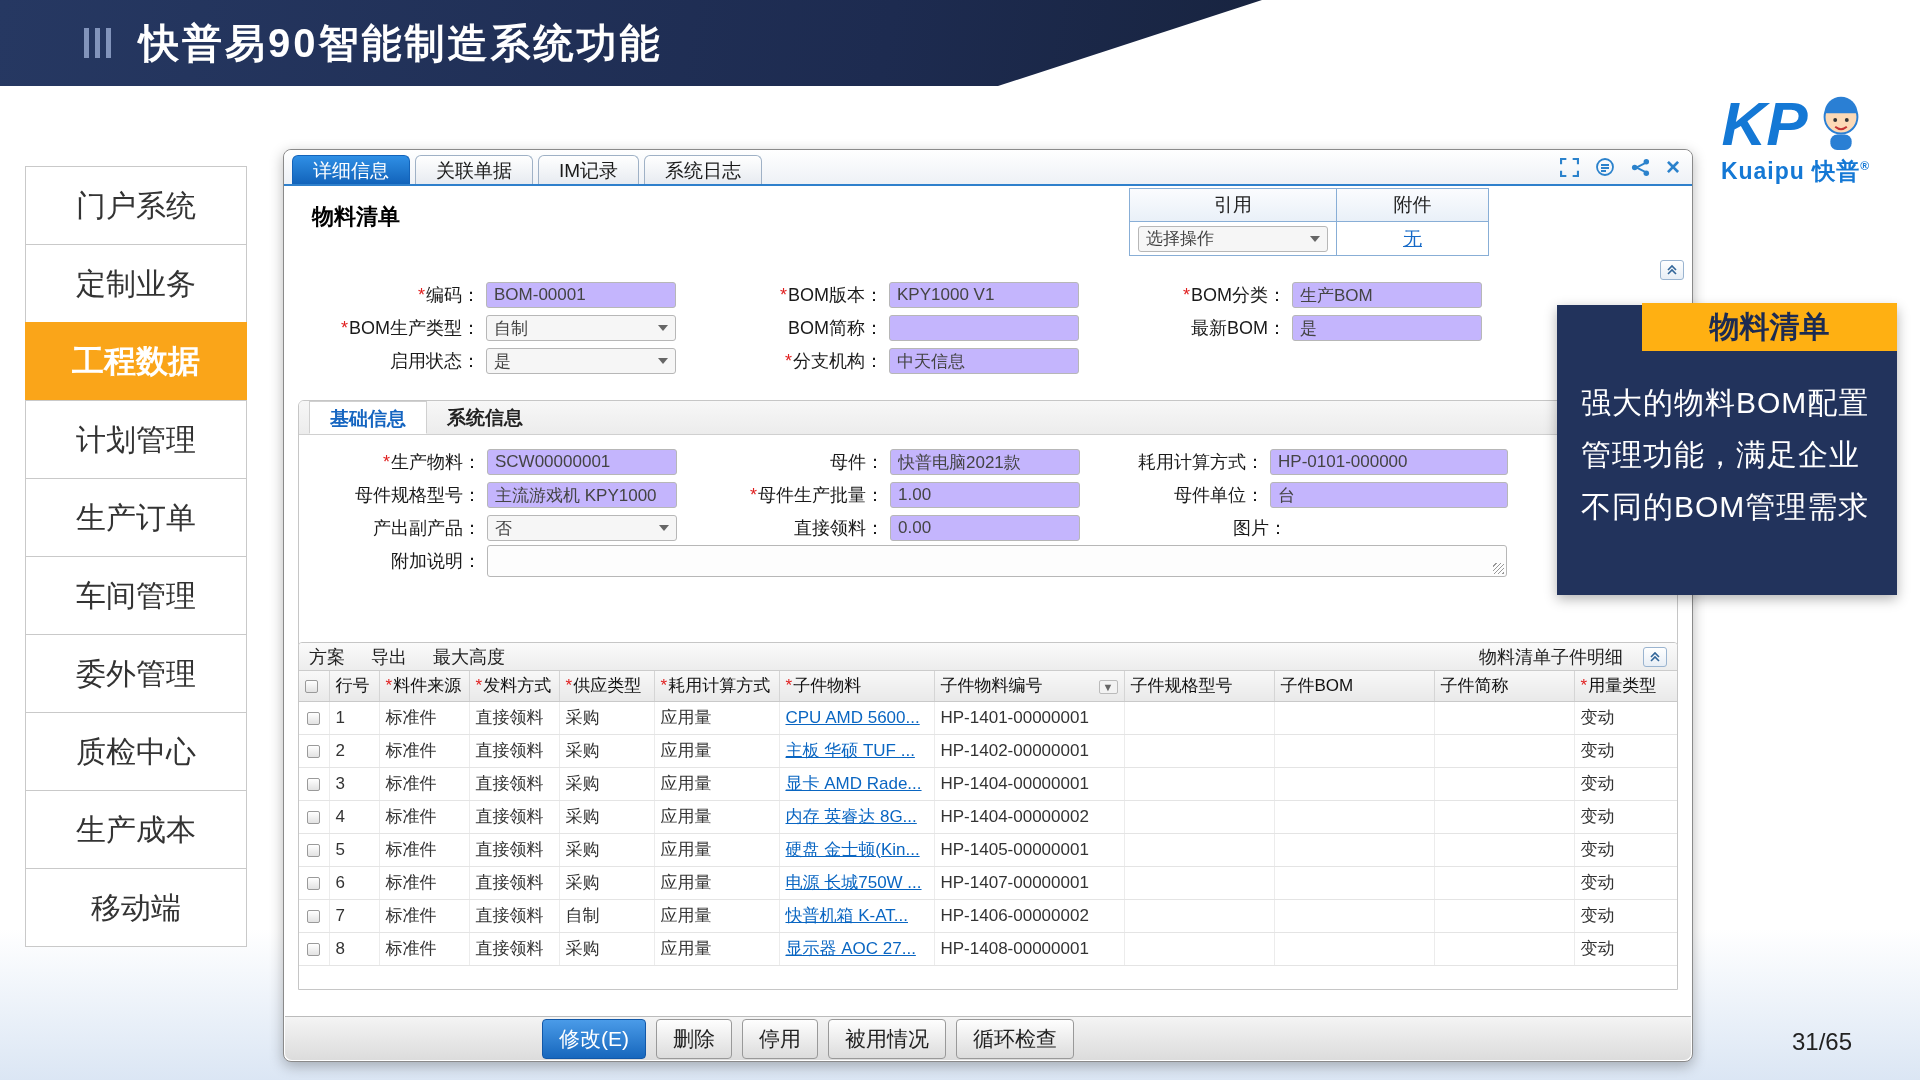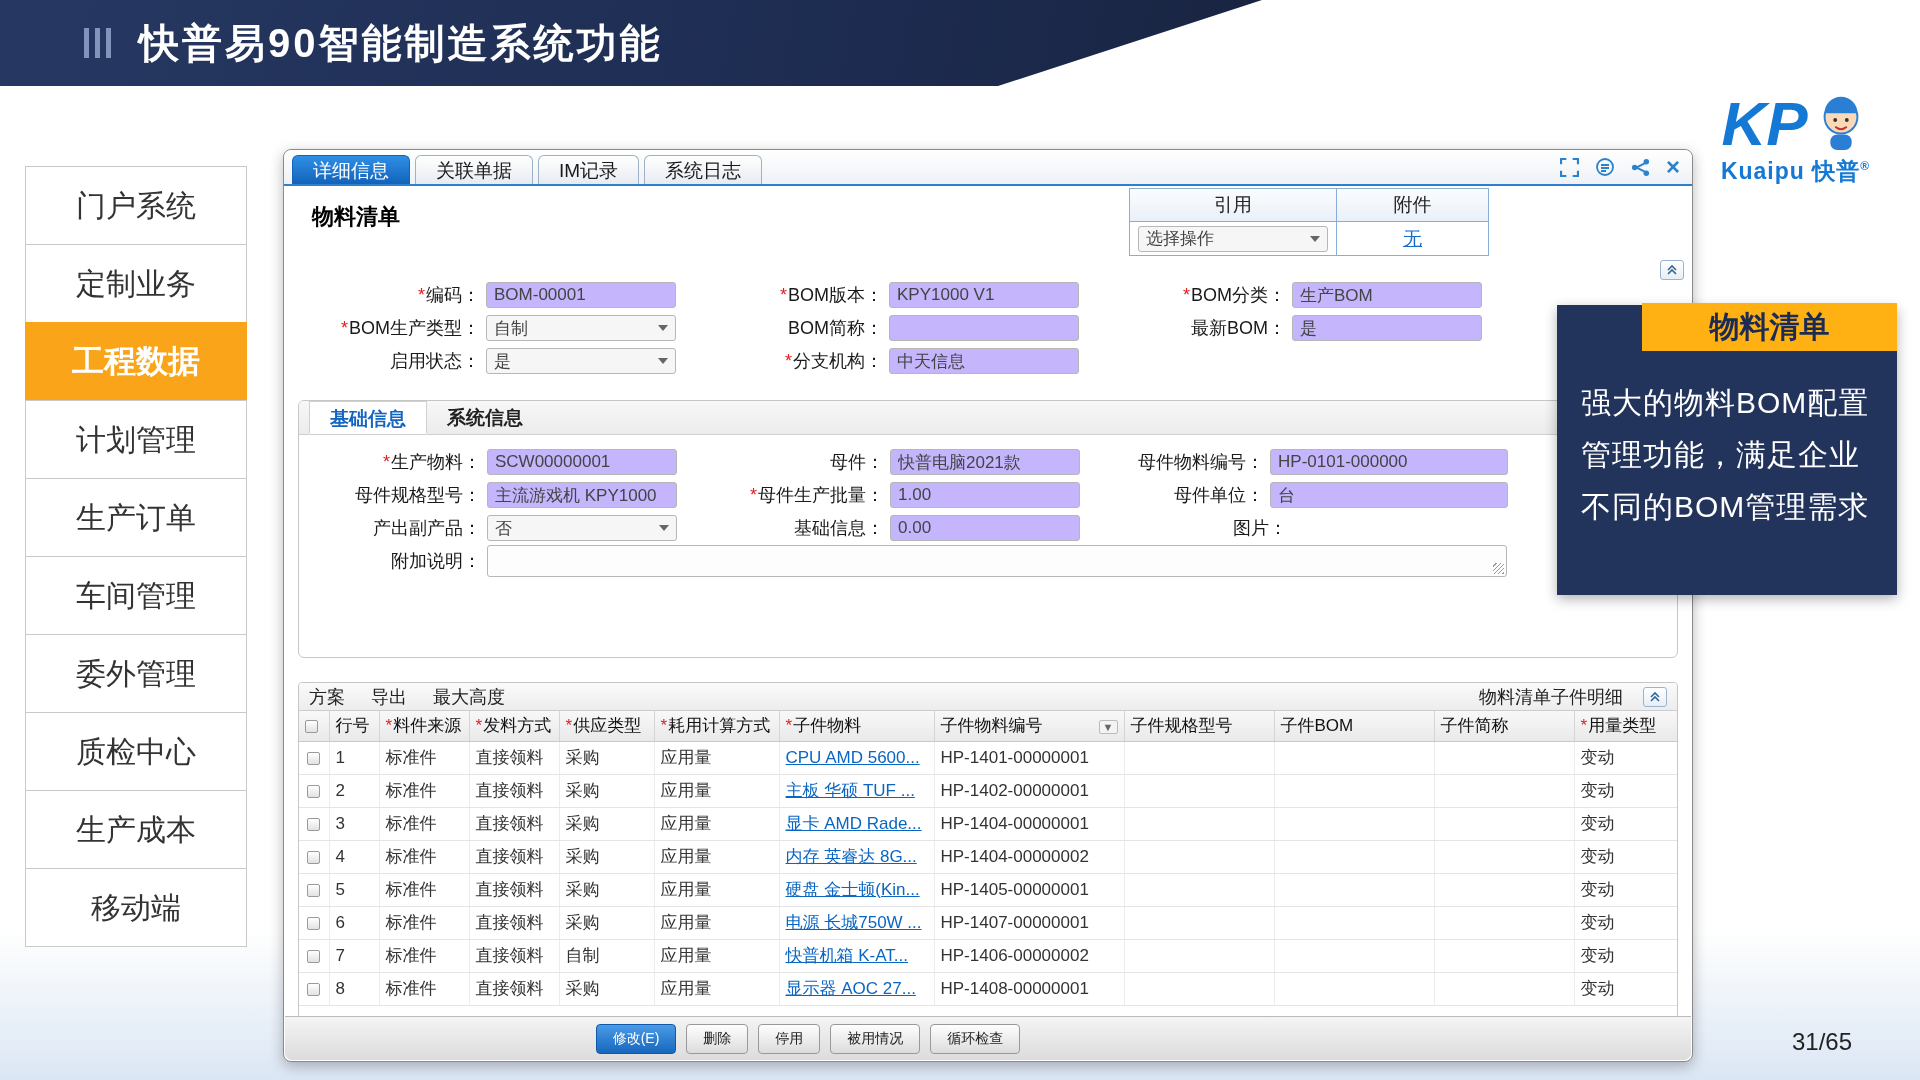--- a/index.html
+++ b/index.html
@@ -84,21 +84,21 @@
   .subtab { height:33px; line-height:33px; padding:0 20px; font-size:19px; font-weight:bold; color:#222; cursor:pointer; }
   .subtab.active { background:#fff; color:#1565c0; border:1px solid #d0d0d0; border-bottom:1px solid #fff;font-family:Liberation Serif, serif; }
   .form-basic { padding-top:12px; }
   .basic-card .flabel { width:188px; }
   .textarea { position:relative; width:1020px; height:32px; background:#fdfdfd;
               border:1px solid #b7b7b7; border-radius:3px; font-size:17px; color:#444; padding:2px 7px; }
   .grip { position:absolute; right:2px; bottom:2px; width:11px; height:11px;
           background:repeating-linear-gradient(135deg,transparent 0 2px,#999 2px 3px); }
 
   
-  .grid-card { position:absolute; top:532px; left:14px; width:1380px; height:348px;
+  .grid-card { position:absolute; top:492px; left:14px; width:1380px; height:348px;
                border:1px solid #c6c6c6; border-radius:4px 4px 0 0; overflow:hidden; background:#fff; }
   .grid-toolbar { height:28px; display:flex; align-items:center; gap:26px; padding:0 10px;
                   background:linear-gradient(#fafafa,#ededed); border-bottom:1px solid #ccc; font-size:18px; color:#222; }
   .tb-item { cursor:pointer; }
   .panel-right { margin-left:auto; display:flex; align-items:center; gap:20px; }
   .panel-title { font-size:18px; color:#222; }
   .grid-collapse { position:static; }
   .grid-table { border-collapse:collapse; table-layout:fixed; width:1410px; font-size:17px; }
   .grid-table th { height:30px; background:linear-gradient(#f8f8f8,#e9e9e9); border-right:1px solid #d5d5d5;
                    border-bottom:1px solid #c9c9c9; font-weight:normal; text-align:left; padding:0 6px;
@@ -110,21 +110,21 @@
         background:linear-gradient(#fff,#e2e2e2); border-radius:2px; vertical-align:middle; cursor:pointer; }
   .cell-link { color:#0a66c2; text-decoration:underline; cursor:pointer; }
   .filter { float:right; font-size:11px; color:#666; border:1px solid #bbb; background:#f3f3f3;
             padding:0 3px; border-radius:2px; margin-top:6px; cursor:pointer; }
 
   
   .win-footer { position:absolute; left:1px; right:1px; bottom:1px; height:44px;
                 background:linear-gradient(#f4f4f4,#dcdcdc); border-top:1px solid #bbb;
                 border-radius:0 0 7px 7px; display:flex; align-items:center; justify-content:center;
                 gap:10px; padding-right:360px; }
-  .fbtn { font-size:14px; padding:5px 16px; border-radius:4px; border:1px solid #999;
+  .fbtn { font-size:21px; padding:5px 16px; border-radius:4px; border:1px solid #999;
           background:linear-gradient(#fefefe,#dcdcdc); color:#222; cursor:pointer;
           font-family:"Liberation Sans",sans-serif; }
   .fbtn.primary { background:linear-gradient(#4a9be8,#1767bd); border-color:#1258a8; color:#fff; }
 
   
   .callout { position:absolute; left:1557px; top:305px; width:340px; height:290px;
              background:#22335c; z-index:20; box-shadow:0 4px 12px rgba(0,0,0,.3); }
   .callout-title { position:absolute; top:-2px; right:0; width:255px; height:48px; line-height:48px;
                    background:#ffb012; color:#1c2b52; font-size:30px; font-weight:bold; text-align:center; }
   .callout-body { padding:72px 20px 0 24px; }
@@ -287,21 +287,21 @@
         <div class="frow">
           <div class="fgroup">
             <label class="flabel"><span class="req">*</span><span>生产物料：</span></label>
             <input class="inp" readonly="" value="SCW00000001" style="">
           </div>
           <div class="fgroup">
             <label class="flabel"><span>母件：</span></label>
             <input class="inp" readonly="" value="快普电脑2021款" style="">
           </div>
           <div class="fgroup">
-            <label class="flabel"><span>母件物料编号：</span></label>
+            <label class="flabel"><span>耗用计算方式：</span></label>
             <input class="inp wide" readonly="" value="HP-0101-000000" style="">
           </div>
         </div>
         <div class="frow">
           <div class="fgroup">
             <label class="flabel"><span>母件规格型号：</span></label>
             <input class="inp" readonly="" value="主流游戏机 KPY1000" style="">
           </div>
           <div class="fgroup">
             <label class="flabel"><span class="req">*</span><span>母件生产批量：</span></label>
@@ -314,21 +314,21 @@
         </div>
         <div class="frow">
           <div class="fgroup">
             <label class="flabel"><span>产出副产品：</span></label>
             <div class="inp select">
                 <span class="selval">否</span>
                 <i class="dd"></i>
               </div>
           </div>
           <div class="fgroup">
-            <label class="flabel"><span>基础信息：</span></label>
+            <label class="flabel"><span>直接领料：</span></label>
             <input class="inp" readonly="" value="0.00" style="">
           </div>
           <div class="fgroup">
             <label class="flabel"><span>图片：</span></label>
           </div>
         </div>
         <div class="frow">
           <div class="fgroup" style="width:auto;">
             <label class="flabel"><span>附加说明：</span></label>
             <div class="textarea">

